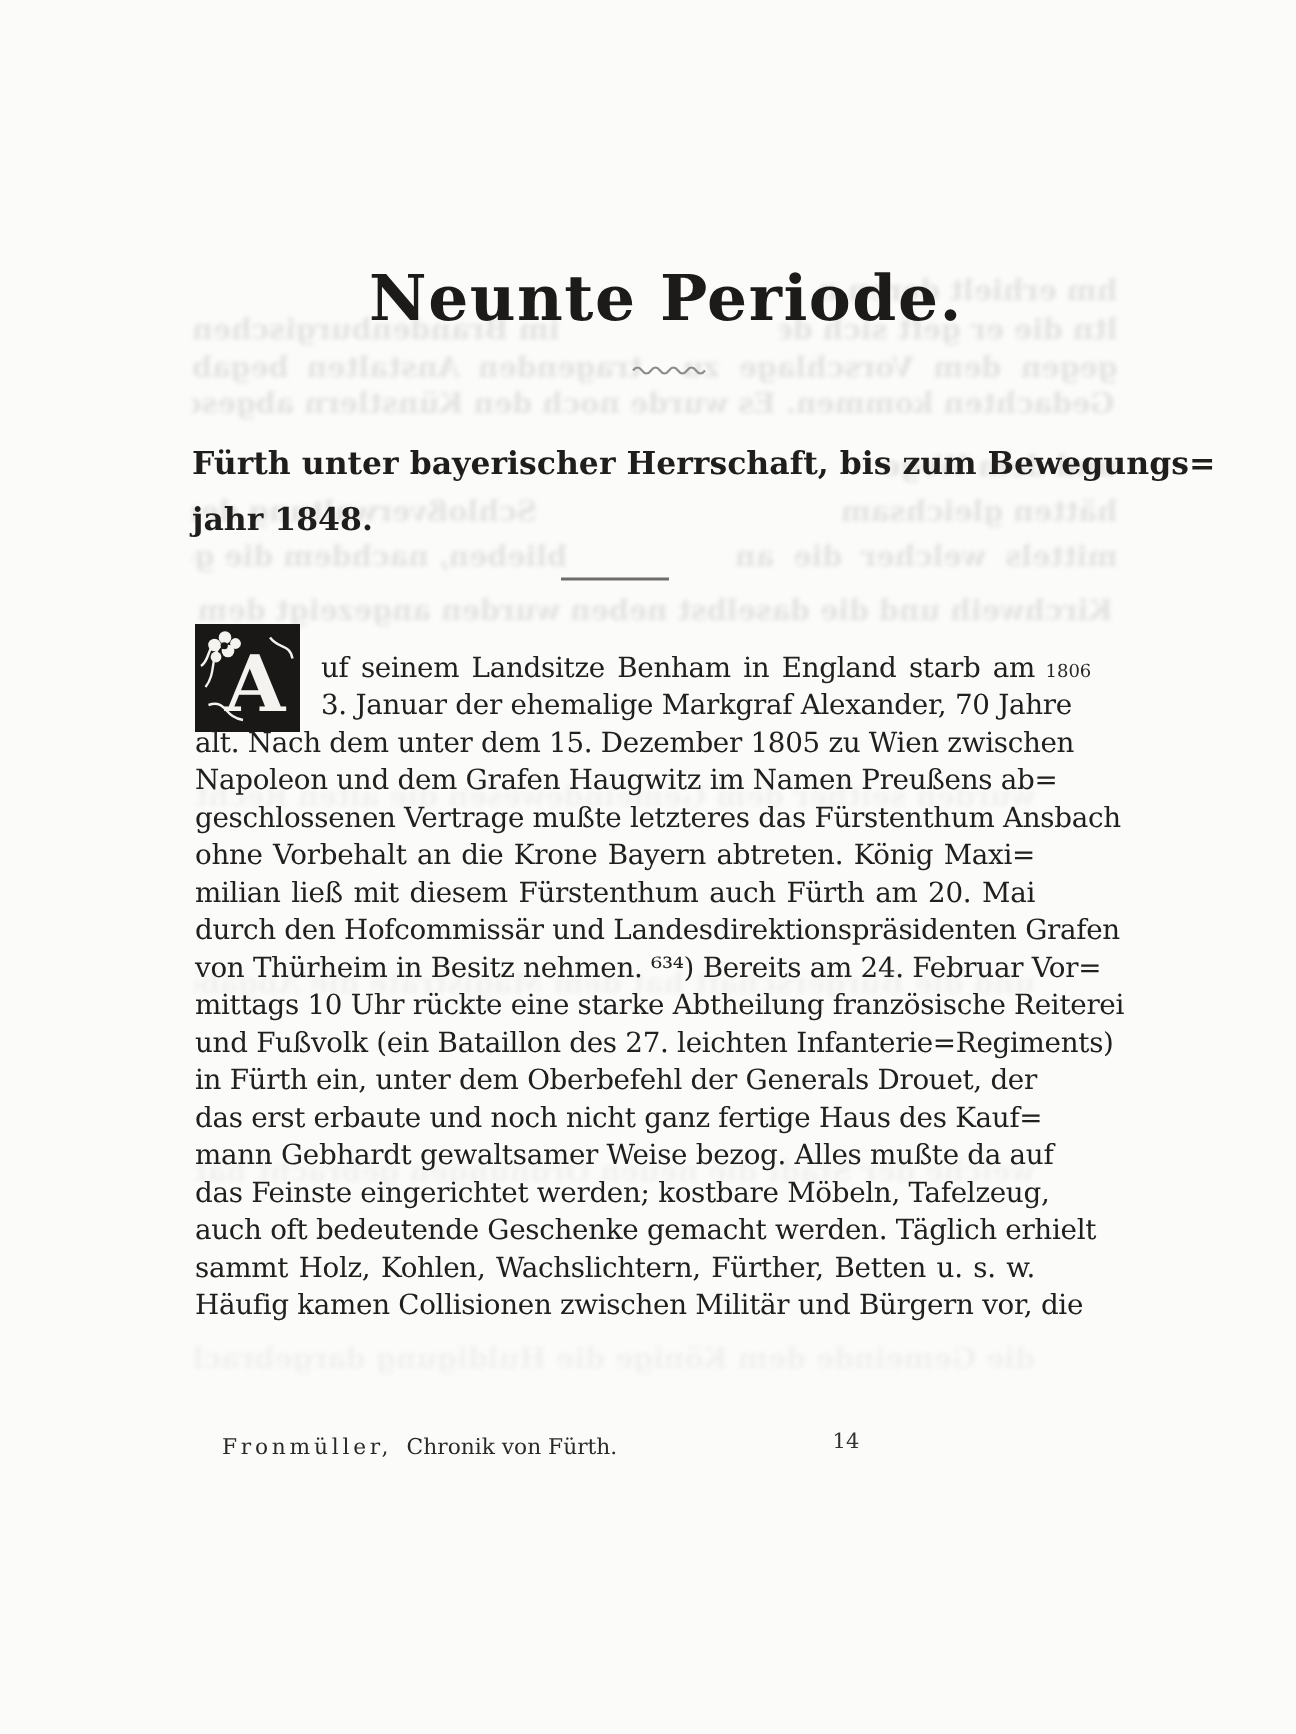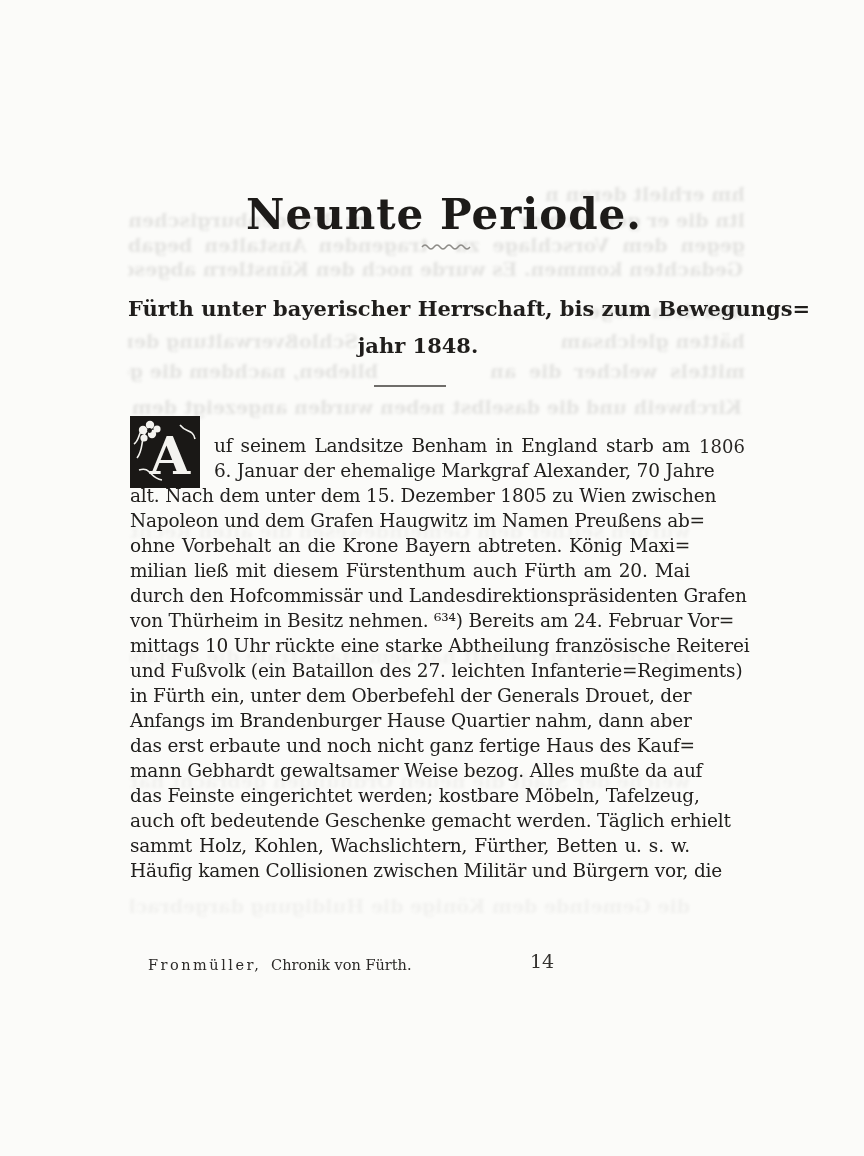--- a/index.html
+++ b/index.html
@@ -5,59 +5,59 @@
   html,body{margin:0;padding:0;}
   body{width:864px;height:1156px;background:#ffffff;}
   .page{
     position:relative;width:864px;height:1156px;overflow:hidden;
     background:#fbfbf9;
     font-family:"DejaVu Serif", serif;
     color:#232120;
   }
   
   .chapter-title{
-    position:absolute;left:154px;top:190px;width:580px;height:50px;
+    position:absolute;left:154px;top:174px;width:580px;height:50px;
     font-size:42px;font-weight:bold;line-height:50px;
     text-align:center;white-space:nowrap;letter-spacing:1px;
     color:#1d1b19;margin:0;
   }
   .ornament{position:absolute;left:420px;top:242px;}
   .chapter-subtitle{
     position:absolute;left:128px;top:290px;width:580px;
     font-size:21px;font-weight:bold;line-height:37px;
-    text-align:center;color:#201e1c;margin:0;
+    text-align:left;color:#201e1c;margin:0;
   }
   .chapter-subtitle .sub-line{white-space:nowrap;}
   .rule{
     position:absolute;left:374px;top:385px;width:72px;height:2px;
     background:#6f6d6a;
   }
   
   .body-block{position:absolute;left:130px;top:433px;width:560px;}
   .body-line{
     height:25px;line-height:25px;font-size:18.5px;letter-spacing:-0.2px;
     text-align:justify;text-align-last:justify;white-space:nowrap;
     color:#22201e;
   }
   .body-line.indent{margin-left:84px;}
   .drop-cap{position:absolute;left:130px;top:416px;width:70px;height:72px;}
   .margin-year{
     position:absolute;left:697px;top:436px;width:50px;height:22px;
-    font-size:18px;line-height:22px;color:#2a2826;text-align:center;
+    font-size:12px;line-height:22px;color:#2a2826;
   }
   
   .footer-sig{
     position:absolute;left:148px;top:955px;height:20px;
     font-size:14.5px;line-height:20px;color:#2b2927;white-space:nowrap;
   }
   .footer-sig .author{letter-spacing:2.5px;}
   .footer-sig .work{margin-left:5px;}
   .sheet-number{
-    position:absolute;left:520px;top:950px;width:44px;height:22px;
-    font-size:19px;line-height:22px;text-align:center;color:#34322f;
+    position:absolute;left:542px;top:950px;width:44px;height:22px;
+    font-size:14px;line-height:22px;text-align:center;color:#34322f;
   }
   
   .bleed{
     position:absolute;height:22px;line-height:22px;font-size:19px;
     color:#6e6c68;opacity:0.17;filter:blur(1.4px);
     transform:scaleX(-1);overflow:hidden;white-space:nowrap;
     text-align:justify;text-align-last:justify;font-weight:bold;
     pointer-events:none;
   }
   .bleed.dim{opacity:0.07;}
@@ -110,31 +110,31 @@
       </g>
       <circle cx="19.5" cy="14.5" r="2.4" fill="#1a1816"></circle>
       <text x="40" y="58" font-size="52" font-weight="bold" text-anchor="middle" fill="#f4f3ef" font-family="DejaVu Serif, serif">A</text>
     </svg>
   </div>
 
   <div class="margin-year">1806</div>
 
   <div class="body-block">
     <div class="body-line indent">uf seinem Landsitze Benham in England starb am</div>
-    <div class="body-line indent">6. Januar der ehemalige Markgraf Alexander, 70 Jahre</div>
+    <div class="body-line indent">3. Januar der ehemalige Markgraf Alexander, 70 Jahre</div>
     <div class="body-line">alt.  Nach dem unter dem 15. Dezember 1805 zu Wien zwischen</div>
     <div class="body-line">Napoleon und dem Grafen Haugwitz im Namen Preußens ab=</div>
+    <div class="body-line">geschlossenen Vertrage mußte letzteres das Fürstenthum Ansbach</div>
     <div class="body-line">ohne Vorbehalt an die Krone Bayern abtreten.  König Maxi=</div>
     <div class="body-line">milian ließ mit diesem Fürstenthum auch Fürth am 20. Mai</div>
     <div class="body-line">durch den Hofcommissär und Landesdirektionspräsidenten Grafen</div>
     <div class="body-line">von Thürheim in Besitz nehmen. ⁶³⁴)  Bereits am 24. Februar Vor=</div>
     <div class="body-line">mittags 10 Uhr rückte eine starke Abtheilung französische Reiterei</div>
     <div class="body-line">und Fußvolk (ein Bataillon des 27. leichten Infanterie=Regiments)</div>
     <div class="body-line">in Fürth ein, unter dem Oberbefehl der Generals Drouet, der</div>
-    <div class="body-line">Anfangs im Brandenburger Hause Quartier nahm, dann aber</div>
     <div class="body-line">das erst erbaute und noch nicht ganz fertige Haus des Kauf=</div>
     <div class="body-line">mann Gebhardt gewaltsamer Weise bezog.  Alles mußte da auf</div>
     <div class="body-line">das Feinste eingerichtet werden; kostbare Möbeln, Tafelzeug,</div>
     <div class="body-line">auch oft bedeutende Geschenke gemacht werden.  Täglich erhielt</div>
     <div class="body-line">sammt Holz, Kohlen, Wachslichtern, Fürther, Betten u. s. w.</div>
     <div class="body-line">Häufig kamen Collisionen zwischen Militär und Bürgern vor, die</div>
   </div>
 
   <div class="footer-sig">
     <span class="author">Fronmüller,</span>

